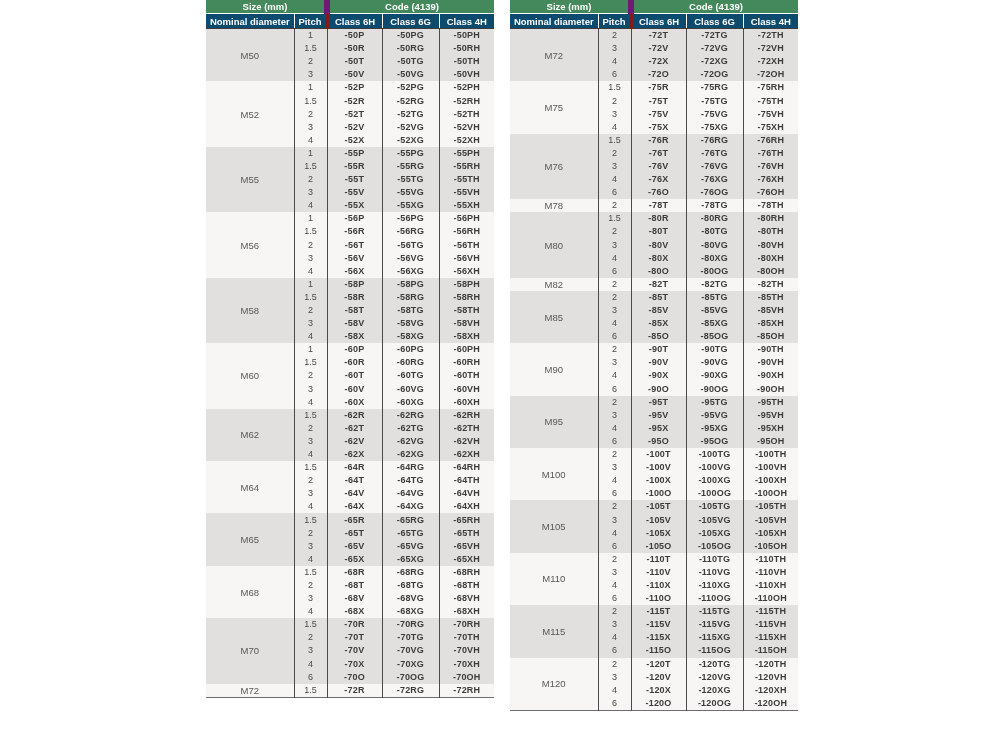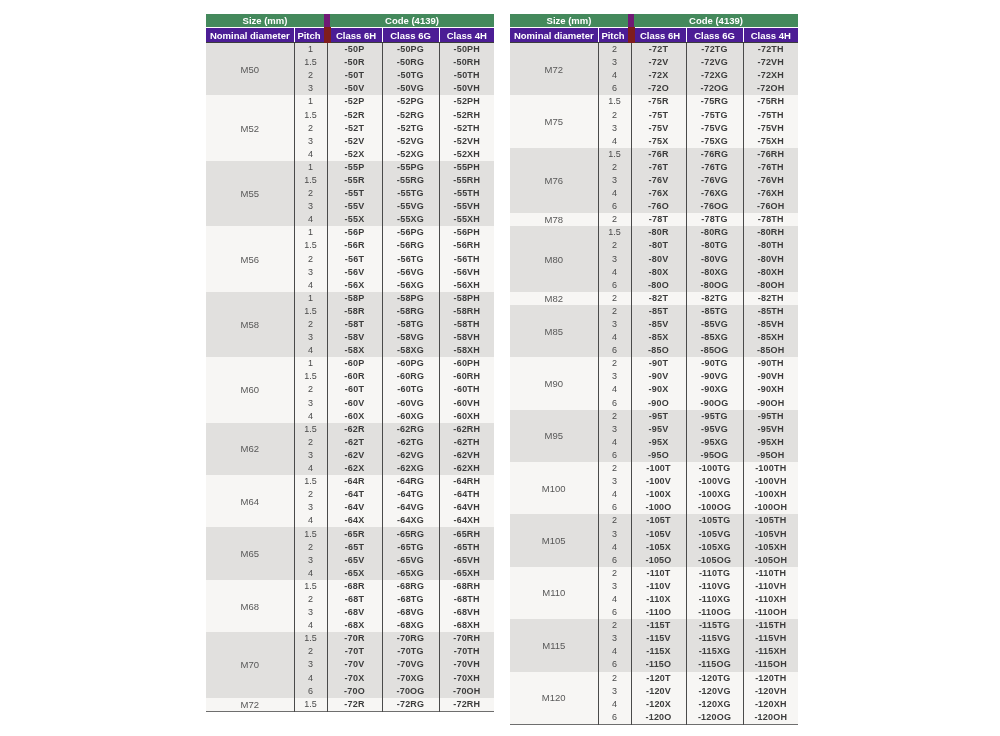--- a/index.html
+++ b/index.html
@@ -3,21 +3,21 @@
 <meta charset="utf-8">
 <style>
   html, body { margin: 0; padding: 0; }
   body {
     width: 1000px; height: 736px;
     background: #ffffff;
     font-family: "Liberation Sans", sans-serif;
     position: relative;
     overflow: hidden;
   }
-  .table-wrap { position: absolute; top: 14px; }
+  .table-wrap { position: absolute; top: 0; }
   .t-left  { left: 206px; }
   .t-right { left: 510px; }
 
   table {
     border-collapse: collapse;
     table-layout: fixed;
     width: 288px;
     border-bottom: 1px solid #6e6e6e;
   }
   th, td {
@@ -30,29 +30,29 @@
   th.h-top {
     background: #44895c;
     color: #ffffff;
     font-weight: bold;
     font-size: 9.5px;
     height: 13px;
     border-bottom: 1px solid rgba(255,255,255,0.75);
   }
   th.h-top.dark-left { border-left: 6px solid #701a75; }
   th.h-sub {
-    background: #4c1d95;
+    background: #0c4a6e;
     color: #ffffff;
     font-weight: bold;
     font-size: 9.5px;
     height: 14px;
     border-bottom: 1px solid #3c3c3c;
   }
   th.h-sub.lite-left { border-left: 1px solid rgba(255,255,255,0.7); margin-top: 36px; }
-  th.h-sub.dark-left { border-left: 7px solid #7f1d1d; }
+  th.h-sub.dark-left { border-left: 3px solid #7f1d1d; }
 
   tbody td {
     height: 13.1px;
     font-size: 9px;
     line-height: 13px;
     color: #3c3c3c;
   }
   td.diam  { font-size: 9.5px; color: #585858; margin-left: 44px; }
   td.pitch { border-left: 1px solid #4a4a4a; color: #4a4a4a; }
   td.code  { border-left: 1px solid #4a4a4a; font-weight: bold; letter-spacing: 0.2px; }

